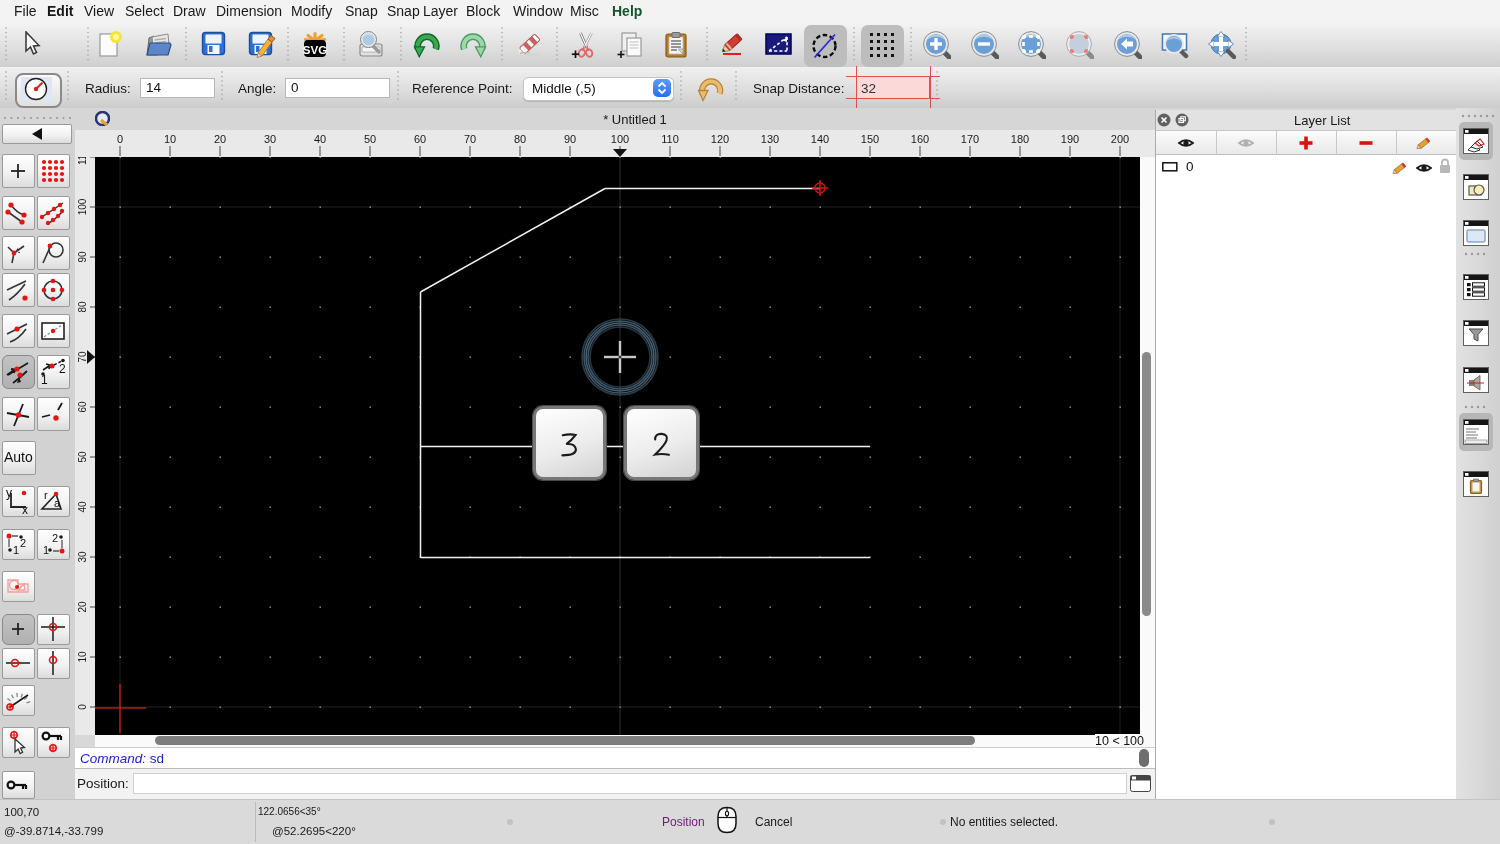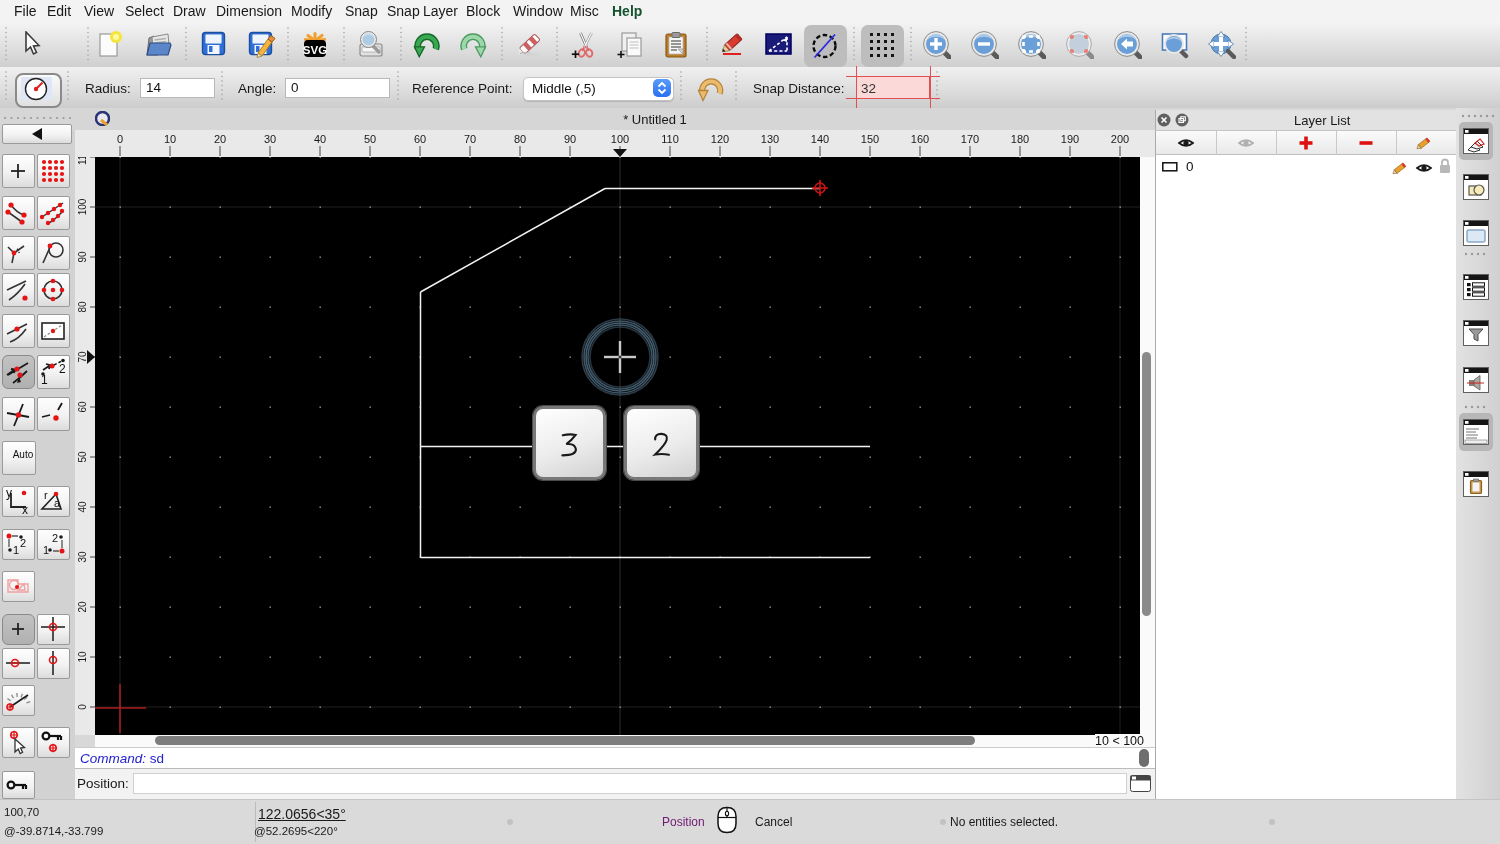--- a/index.html
+++ b/index.html
@@ -1,21 +1,21 @@
 <!DOCTYPE html>
 <html><head><meta charset="utf-8"><style>
 html,body{margin:0;padding:0;}
 body{width:1500px;height:844px;overflow:hidden;position:relative;font-family:"Liberation Sans",sans-serif;background:#d8d8d8;}
 .abs{position:absolute;}
 .btn3d{position:absolute;background:linear-gradient(#fefefe,#f2f2f2 55%,#dcdcdc);border:1px solid #9a9a9a;border-radius:2px;box-sizing:border-box;}
 .btnsel{position:absolute;background:linear-gradient(#c2c2c2,#b0b0b0);border:1px solid #8a8a8a;border-radius:6px;box-sizing:border-box;}
 </style></head><body>
 <div class="abs" style="left:0;top:0;width:1500px;height:22px;background:#f3f3f3;border-bottom:1px solid #d0d0d0;"></div>
 <div class="abs" style="left:14px;top:3px;font-size:14px;font-weight:500;color:#181818;">File</div>
-<div class="abs" style="left:47px;top:3px;font-size:14px;font-weight:400;color:#181818;">Edit</div>
+<div class="abs" style="left:47px;top:3px;font-size:14px;font-weight:700;color:#181818;">Edit</div>
 <div class="abs" style="left:84px;top:3px;font-size:14px;font-weight:500;color:#181818;">View</div>
 <div class="abs" style="left:125px;top:3px;font-size:14px;font-weight:500;color:#181818;">Select</div>
 <div class="abs" style="left:173px;top:3px;font-size:14px;font-weight:500;color:#181818;">Draw</div>
 <div class="abs" style="left:216px;top:3px;font-size:14px;font-weight:500;color:#181818;">Dimension</div>
 <div class="abs" style="left:291px;top:3px;font-size:14px;font-weight:500;color:#181818;text-align:center;">Modify</div>
 <div class="abs" style="left:345px;top:3px;font-size:14px;font-weight:500;color:#181818;text-align:right;">Snap</div>
 <div class="abs" style="left:387px;top:3px;font-size:14px;font-weight:500;color:#181818;">Snap</div>
 <div class="abs" style="left:423px;top:3px;font-size:14px;font-weight:500;color:#181818;">Layer</div>
 <div class="abs" style="left:466px;top:3px;font-size:14px;font-weight:500;color:#181818;">Block</div>
 <div class="abs" style="left:513px;top:3px;font-size:14px;font-weight:500;color:#181818;">Window</div>
@@ -427,21 +427,21 @@
       <line x1="10.5" y1="0" x2="10.5" y2="43"></line>
       <line x1="84.5" y1="0" x2="84.5" y2="43"></line>
     </g>
   </svg>
 <div class="abs" style="left:861px;top:81px;font-size:13.5px;color:#333;">32</div>
 <div class="abs" style="left:0;top:108px;width:1500px;height:22px;background:#d6d6d6;border-bottom:1px solid #c2c2c2;"></div>
 <svg class="abs" style="left:95px;top:111px" width="15" height="15">
     <circle cx="7.5" cy="7.5" r="6.5" fill="#e8e8f0" stroke="#2a3472" stroke-width="2.5"></circle>
     <line x1="6" y1="9" x2="12" y2="14" stroke="#e8a030" stroke-width="3"></line>
   </svg>
-<div class="abs" style="left:600px;top:112px;width:110px;text-align:center;font-size:13px;color:#181818;">* Untitled 1</div>
+<div class="abs" style="left:580px;top:112px;width:110px;text-align:center;font-size:13px;color:#181818;">* Untitled 1</div>
 <div class="abs" style="left:0;top:130px;width:75px;height:669px;background:#d2d2d2;"></div>
 <div class="abs" style="left:0;top:108px;width:75px;height:22px;background:#d6d6d6;"></div>
 <div class="abs" style="left:75px;top:130px;width:1080px;height:27px;background:#e9e9e9;"></div>
 <div class="abs" style="left:75px;top:157px;width:20px;height:578px;background:#e9e9e9;"></div>
 <svg class="abs" style="left:95px;top:130px" width="1060" height="27">
 <text x="25" y="13" font-size="11" fill="#1a1a1a" text-anchor="middle" font-family="Liberation Sans">0</text>
 <line x1="25" y1="16" x2="25" y2="26" stroke="#444" stroke-width="1"></line>
 <text x="75" y="13" font-size="11" fill="#1a1a1a" text-anchor="middle" font-family="Liberation Sans">10</text>
 <line x1="75" y1="16" x2="75" y2="26" stroke="#444" stroke-width="1"></line>
 <text x="125" y="13" font-size="11" fill="#1a1a1a" text-anchor="middle" font-family="Liberation Sans">20</text>
@@ -978,22 +978,22 @@
     <rect x="1" y="1" width="24" height="5" fill="#151515"></rect>
     <rect x="2" y="2" width="3.5" height="2.8" fill="#fff"></rect>
     <rect x="7.5" y="9.5" width="11" height="13" rx="1" fill="#c89850" stroke="#8a6420" stroke-width="1.2"></rect>
     <rect x="9.5" y="11.5" width="7" height="9" fill="#f4f4f4"></rect>
     <rect x="10.5" y="8" width="5" height="2.6" fill="#9a9a9a" stroke="#6a6a6a" stroke-width="0.6"></rect>
   </svg>
 <div class="abs" style="left:0;top:799px;width:1500px;height:45px;background:#dadada;border-top:1px solid #c4c4c4;"></div>
 <div class="abs" style="left:4px;top:806px;font-size:11.5px;color:#1a1a1a;">100,70</div>
 <div class="abs" style="left:4px;top:825px;font-size:11.5px;color:#1a1a1a;">@-39.8714,-33.799</div>
 <div class="abs" style="left:255px;top:802px;width:1px;height:40px;background:#bbb;"></div>
-<div class="abs" style="left:258px;top:806px;font-size:14px;color:#1a1a1a;text-decoration:underline;">122.0656&lt;35°</div>
-<div class="abs" style="left:254px;top:825px;font-size:11.5px;color:#1a1a1a;">@52.2695&lt;220°</div>
+<div class="abs" style="left:258px;top:806px;font-size:10px;color:#1a1a1a;">122.0656&lt;35°</div>
+<div class="abs" style="left:272px;top:825px;font-size:11.5px;color:#1a1a1a;">@52.2695&lt;220°</div>
 <div class="abs" style="left:507px;top:819px;width:6px;height:6px;border-radius:3px;background:#c2c2c2;"></div>
 <div class="abs" style="left:662px;top:815px;font-size:12px;color:#701a75;">Position</div>
 <svg class="abs" style="left:716px;top:805px" width="22" height="30">
     <path d="M2 11.5 Q2 2.5 11 2.5 Q20 2.5 20 11.5 L20 18.5 Q20 27.5 11 27.5 Q2 27.5 2 18.5 Z" fill="#fff" stroke="#111" stroke-width="1.5"></path>
     <line x1="11" y1="2.5" x2="11" y2="7" stroke="#111" stroke-width="1.2"></line>
     <line x1="11" y1="10" x2="11" y2="12.5" stroke="#111" stroke-width="1.2"></line>
     <line x1="2" y1="12.5" x2="20" y2="12.5" stroke="#111" stroke-width="1.2"></line>
     <ellipse cx="11" cy="8.5" rx="1.6" ry="2.3" fill="#fff" stroke="#111" stroke-width="1.1"></ellipse>
   </svg>
 <div class="abs" style="left:755px;top:815px;font-size:12px;color:#1a1a1a;">Cancel</div>
@@ -1137,21 +1137,21 @@
     <circle cx="14.5" cy="15" r="2.7" fill="#e41414"></circle>
   </svg>
 <div class="btn3d" style="left:37px;top:397px;width:33px;height:34px;"></div>
 <svg class="abs" style="left:39px;top:400px" width="28" height="28" viewBox="0 0 28 28">
     <line x1="3" y1="17" x2="11" y2="15" stroke="#1a1a1a" stroke-width="1.8"></line>
     <line x1="19" y1="10" x2="23" y2="3" stroke="#1a1a1a" stroke-width="1.8"></line>
     <circle cx="17" cy="18" r="2.7" fill="#e41414"></circle>
   </svg>
 <div class="btn3d" style="left:2px;top:441px;width:34px;height:34px;"></div>
 <svg class="abs" style="left:5px;top:444px" width="28" height="28" viewBox="0 0 28 28"></svg>
-<div class="abs" style="left:4px;top:449px;width:38px;text-align:center;font-size:10px;color:#111;">Auto</div>
+<div class="abs" style="left:4px;top:449px;width:38px;text-align:left;font-size:14px;color:#111;">Auto</div>
 <div class="btn3d" style="left:2px;top:486px;width:33px;height:31px;"></div>
 <svg class="abs" style="left:4px;top:487px" width="28" height="28" viewBox="0 0 28 28">
     <path d="M7 6 L7 20 L22 20" fill="none" stroke="#222" stroke-width="1.8"></path>
     <text x="2" y="10" font-size="12" fill="#111" font-family="Liberation Sans">y</text>
     <text x="18" y="27" font-size="12" fill="#111" font-family="Liberation Sans">x</text>
     <circle cx="20" cy="6" r="2.3" fill="#e41414"></circle>
   </svg>
 <div class="btn3d" style="left:37px;top:486px;width:33px;height:31px;"></div>
 <svg class="abs" style="left:39px;top:487px" width="28" height="28" viewBox="0 0 28 28">
     <path d="M3 22 L22 22 L17 7 Z" fill="none" stroke="#222" stroke-width="1.6"></path>

